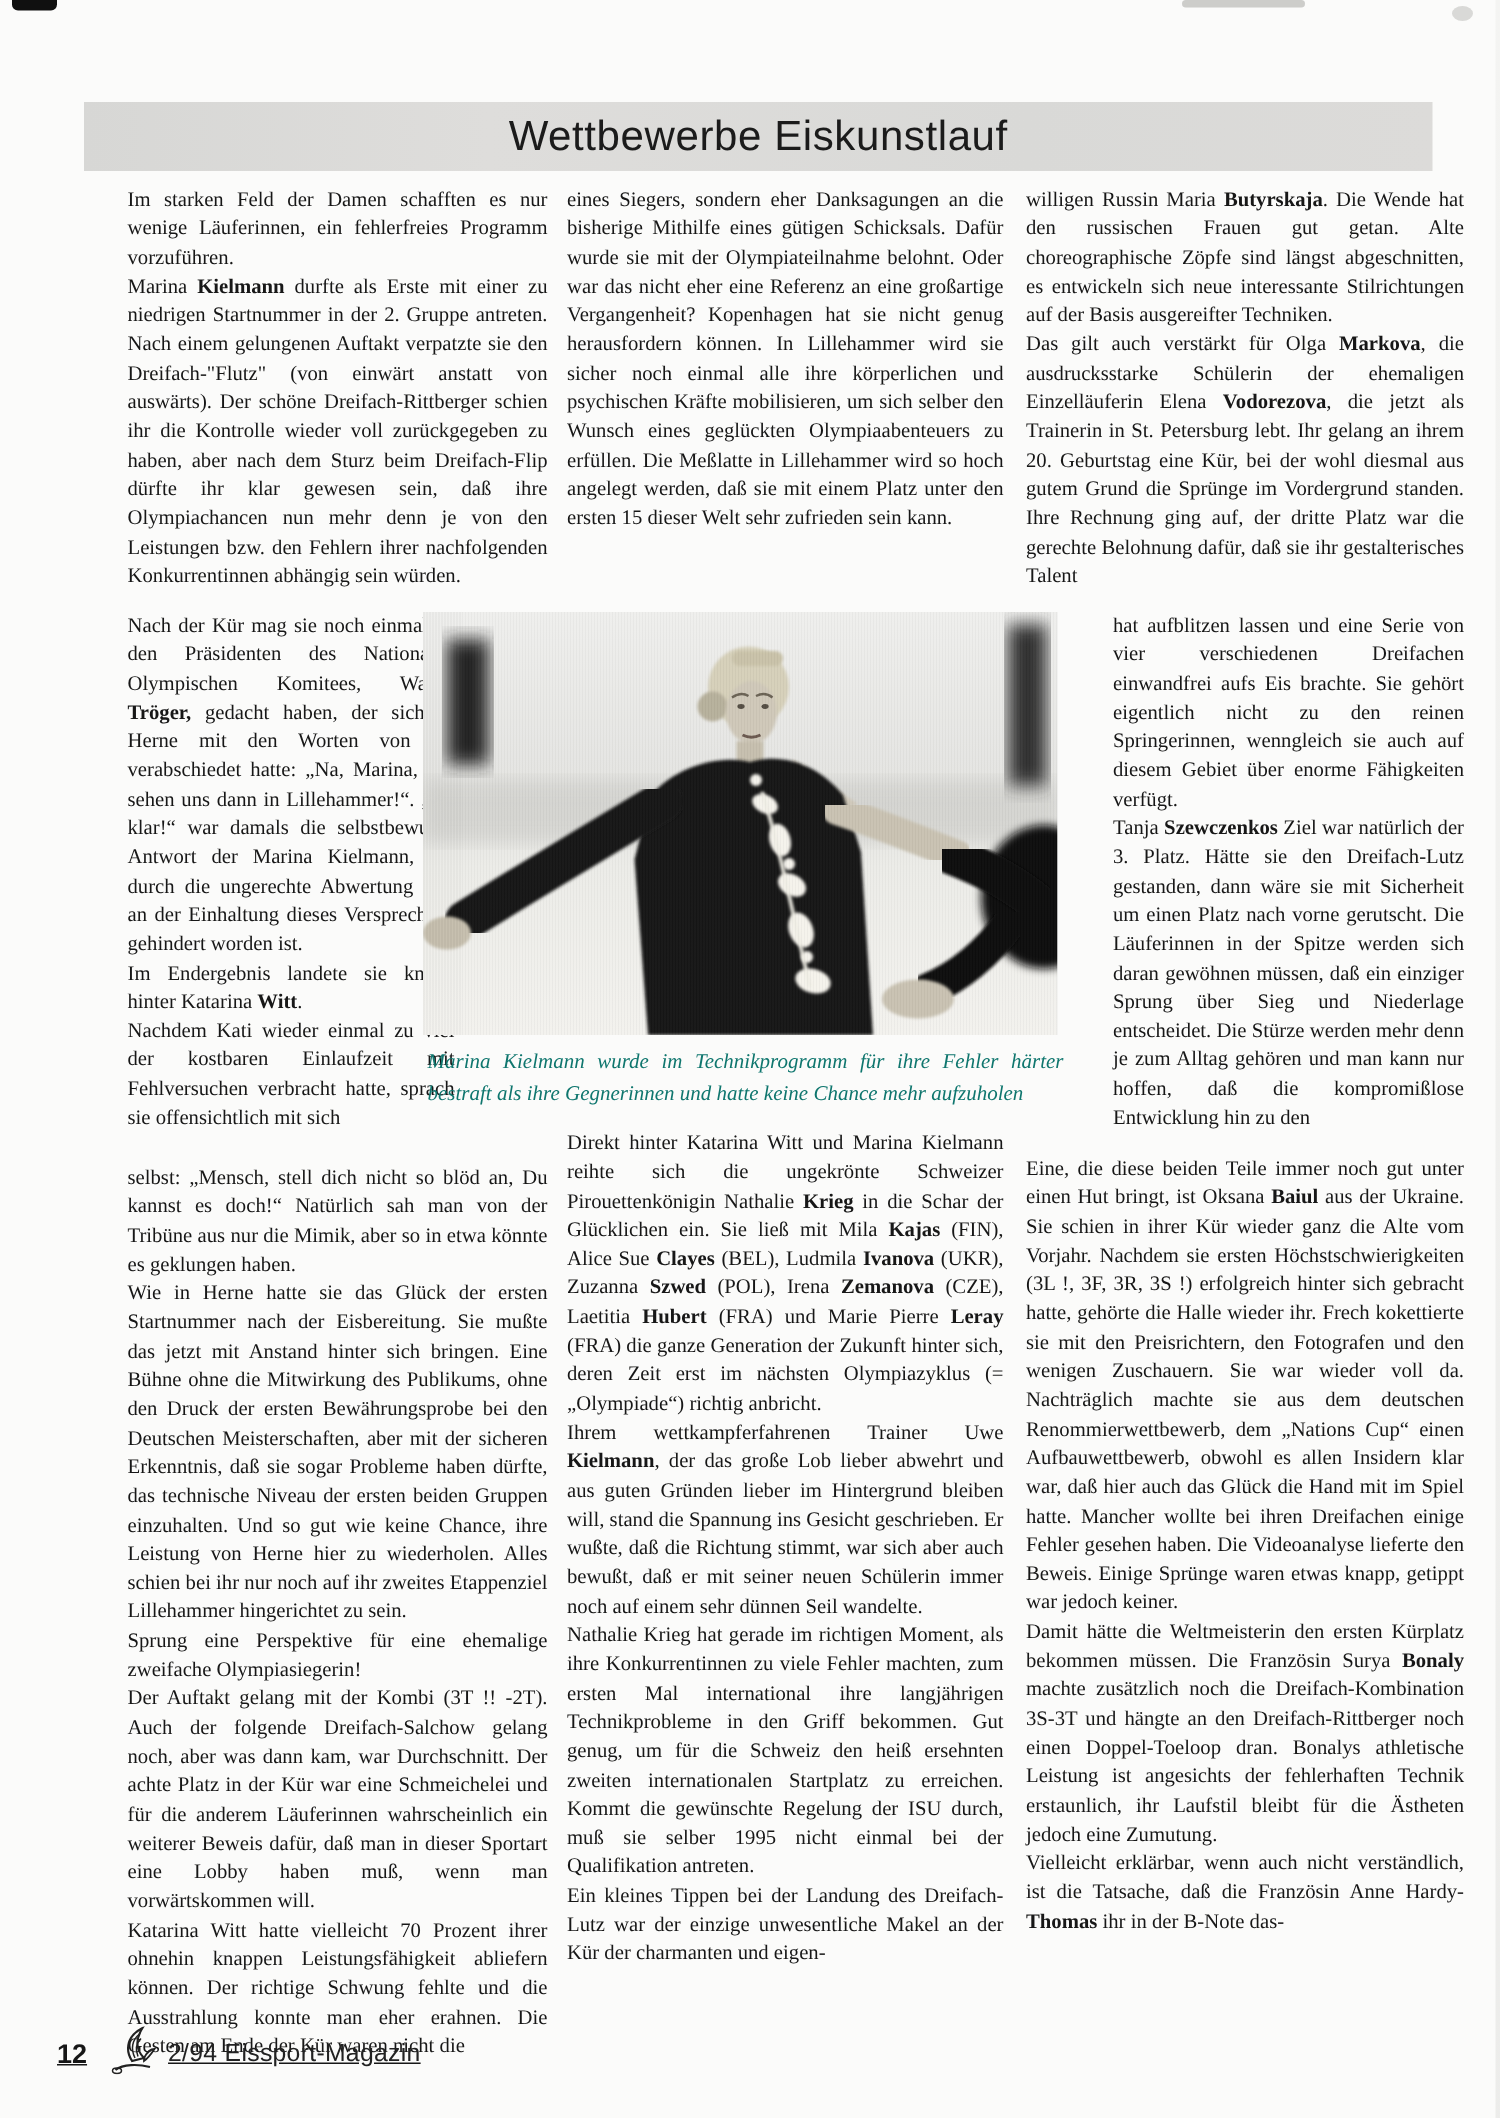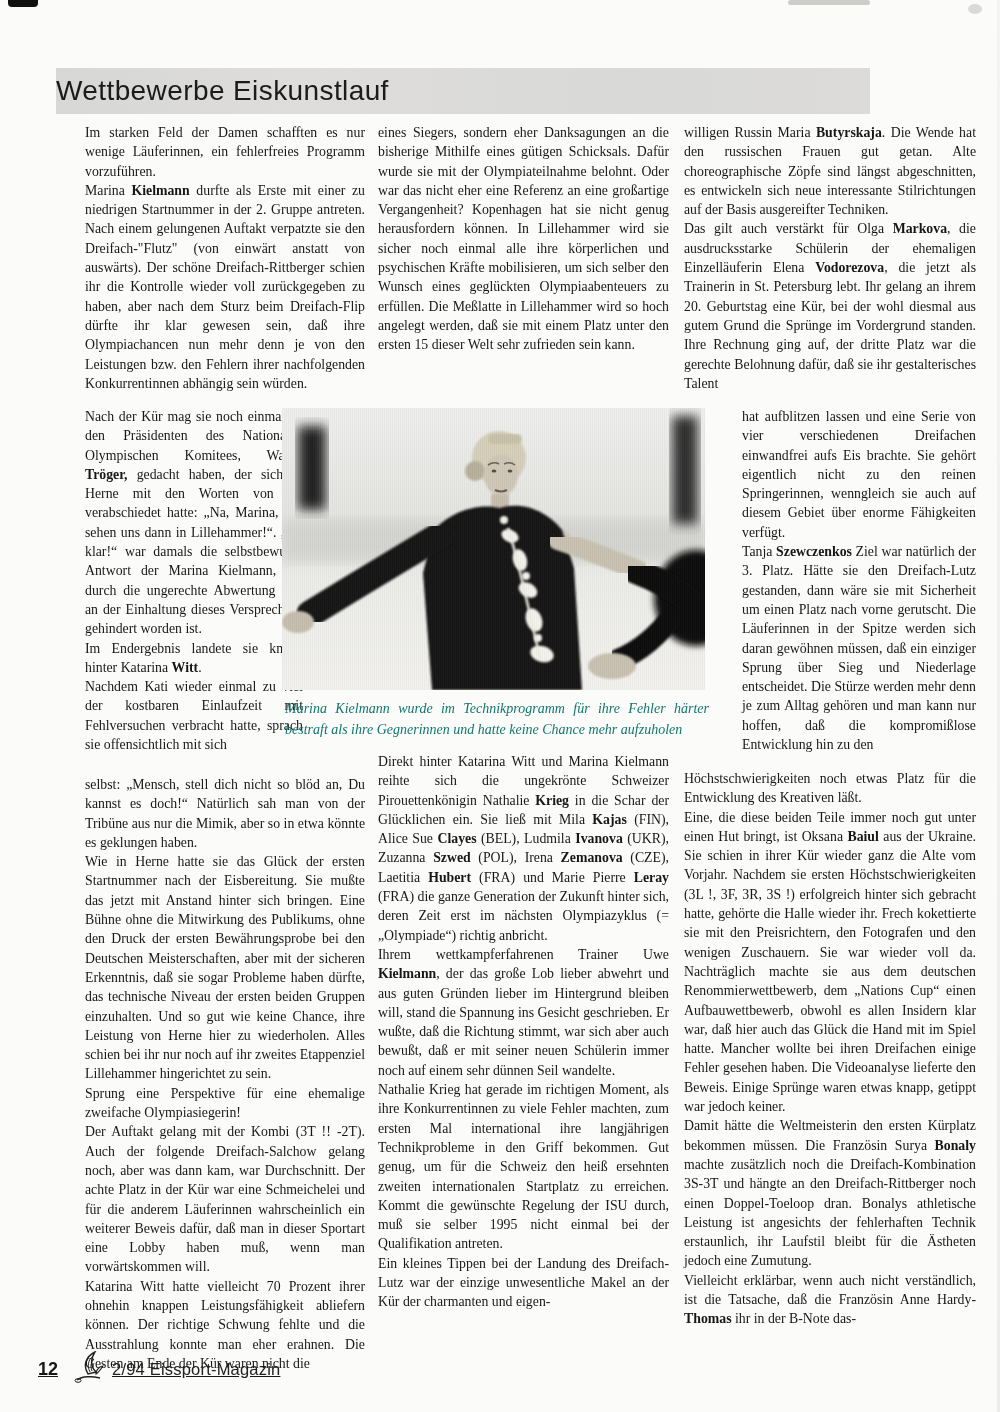--- a/index.html
+++ b/index.html
@@ -8,23 +8,23 @@
     background:#fbfbfa; overflow:hidden;
     font-family:"Liberation Serif", serif; color:#171717;
   }
   
   .artifact-tl { position:absolute; left:8px; top:0; width:30px; height:7px; background:#101010; border-radius:0 0 4px 4px; }
   .artifact-tr { position:absolute; left:788px; top:0; width:82px; height:5px; background:#b3b3b1; opacity:.65; border-radius:3px; }
   .artifact-tr2 { position:absolute; left:968px; top:4px; width:14px; height:10px; background:#d9d9d7; border-radius:50%; }
   .artifact-right { position:absolute; right:0; top:0; width:3px; height:1412px; background:linear-gradient(#f1f1ef,#e6e6e4); opacity:.7; }
 
   .banner {
-    position:absolute; left:56px; top:68px; width:814px; height:46px;
+    position:absolute; left:56px; top:68px; width:899px; height:46px;
     background:linear-gradient(90deg,#d7d7d5,#dedddb 30%,#d9d9d7 70%,#dcdbd9);
-    display:flex; align-items:center; 
+    display:flex; align-items:center; justify-content:center;
   }
   .banner .title {
     font-family:"Liberation Sans", sans-serif; font-size:28px; font-weight:400;
     color:#1b1b1b; letter-spacing:.4px; white-space:nowrap;
   }
 
   .col { position:absolute; top:123px; font-size:13.8px; line-height:19.3px;margin-left:28px; }
   .col p { margin:0; text-align:justify; }
   .col .b { font-weight:bold; }
   #col1 { left:57px;  width:280px; }
@@ -108,21 +108,20 @@
   <div id="col3" class="col">
     <div class="block-full mh-a">
         <p><span>willigen Russin Maria </span><span class="b">Butyrskaja</span><span>. Die Wende hat den russischen Frauen gut getan. Alte choreographische Zöpfe sind längst abgeschnitten, es entwickeln sich neue interessante Stilrichtungen auf der Basis ausgereifter Techniken.</span></p>
         <p><span>Das gilt auch verstärkt für Olga </span><span class="b">Markova</span><span>, die ausdrucksstarke Schülerin der ehemaligen Einzelläuferin Elena </span><span class="b">Vodorezova</span><span>, die jetzt als Trainerin in St. Petersburg lebt. Ihr gelang an ihrem 20. Geburtstag eine Kür, bei der wohl diesmal aus gutem Grund die Sprünge im Vordergrund standen. Ihre Rechnung ging auf, der dritte Platz war die gerechte Belohnung dafür, daß sie ihr gestalterisches Talent</span></p>
       </div>
     <div class="block-indent mh-b3">
         <p><span>hat aufblitzen lassen und eine Serie von vier verschiedenen Dreifachen einwandfrei aufs Eis brachte. Sie gehört eigentlich nicht zu den reinen Springerinnen, wenngleich sie auch auf diesem Gebiet über enorme Fähigkeiten verfügt.</span></p>
         <p><span>Tanja </span><span class="b">Szewczenkos</span><span> Ziel war natürlich der 3. Platz. Hätte sie den Dreifach-Lutz gestanden, dann wäre sie mit Sicherheit um einen Platz nach vorne gerutscht. Die Läuferinnen in der Spitze werden sich daran gewöhnen müssen, daß ein einziger Sprung über Sieg und Niederlage entscheidet. Die Stürze werden mehr denn je zum Alltag gehören und man kann nur hoffen, daß die kompromißlose Entwicklung hin zu den</span></p>
       </div>
     <div class="block-full">
-        <p><span>Höchstschwierigkeiten noch etwas Platz für die Entwicklung des Kreativen läßt.</span></p>
         <p><span>Eine, die diese beiden Teile immer noch gut unter einen Hut bringt, ist Oksana </span><span class="b">Baiul</span><span> aus der Ukraine. Sie schien in ihrer Kür wieder ganz die Alte vom Vorjahr. Nachdem sie ersten Höchstschwierigkeiten (3L !, 3F, 3R, 3S !) erfolgreich hinter sich gebracht hatte, gehörte die Halle wieder ihr. Frech kokettierte sie mit den Preisrichtern, den Fotografen und den wenigen Zuschauern. Sie war wieder voll da. Nachträglich machte sie aus dem deutschen Renommierwettbewerb, dem „Nations Cup“ einen Aufbauwettbewerb, obwohl es allen Insidern klar war, daß hier auch das Glück die Hand mit im Spiel hatte. Mancher wollte bei ihren Dreifachen einige Fehler gesehen haben. Die Videoanalyse lieferte den Beweis. Einige Sprünge waren etwas knapp, getippt war jedoch keiner.</span></p>
         <p><span>Damit hätte die Weltmeisterin den ersten Kürplatz bekommen müssen. Die Französin Surya </span><span class="b">Bonaly</span><span> machte zusätzlich noch die Dreifach-Kombination 3S-3T und hängte an den Dreifach-Rittberger noch einen Doppel-Toeloop dran. Bonalys athletische Leistung ist angesichts der fehlerhaften Technik erstaunlich, ihr Laufstil bleibt für die Ästheten jedoch eine Zumutung.</span></p>
         <p><span>Vielleicht erklärbar, wenn auch nicht verständlich, ist die Tatsache, daß die Französin Anne Hardy-</span><span class="b">Thomas</span><span> ihr in der B-Note das-</span></p>
       </div>
   </div>
 
   <div class="photo">
     <svg width="423" height="282" viewBox="0 0 423 282" xmlns="http://www.w3.org/2000/svg">
       <defs>
         <linearGradient id="bg" x1="0" y1="0" x2="0" y2="1">

